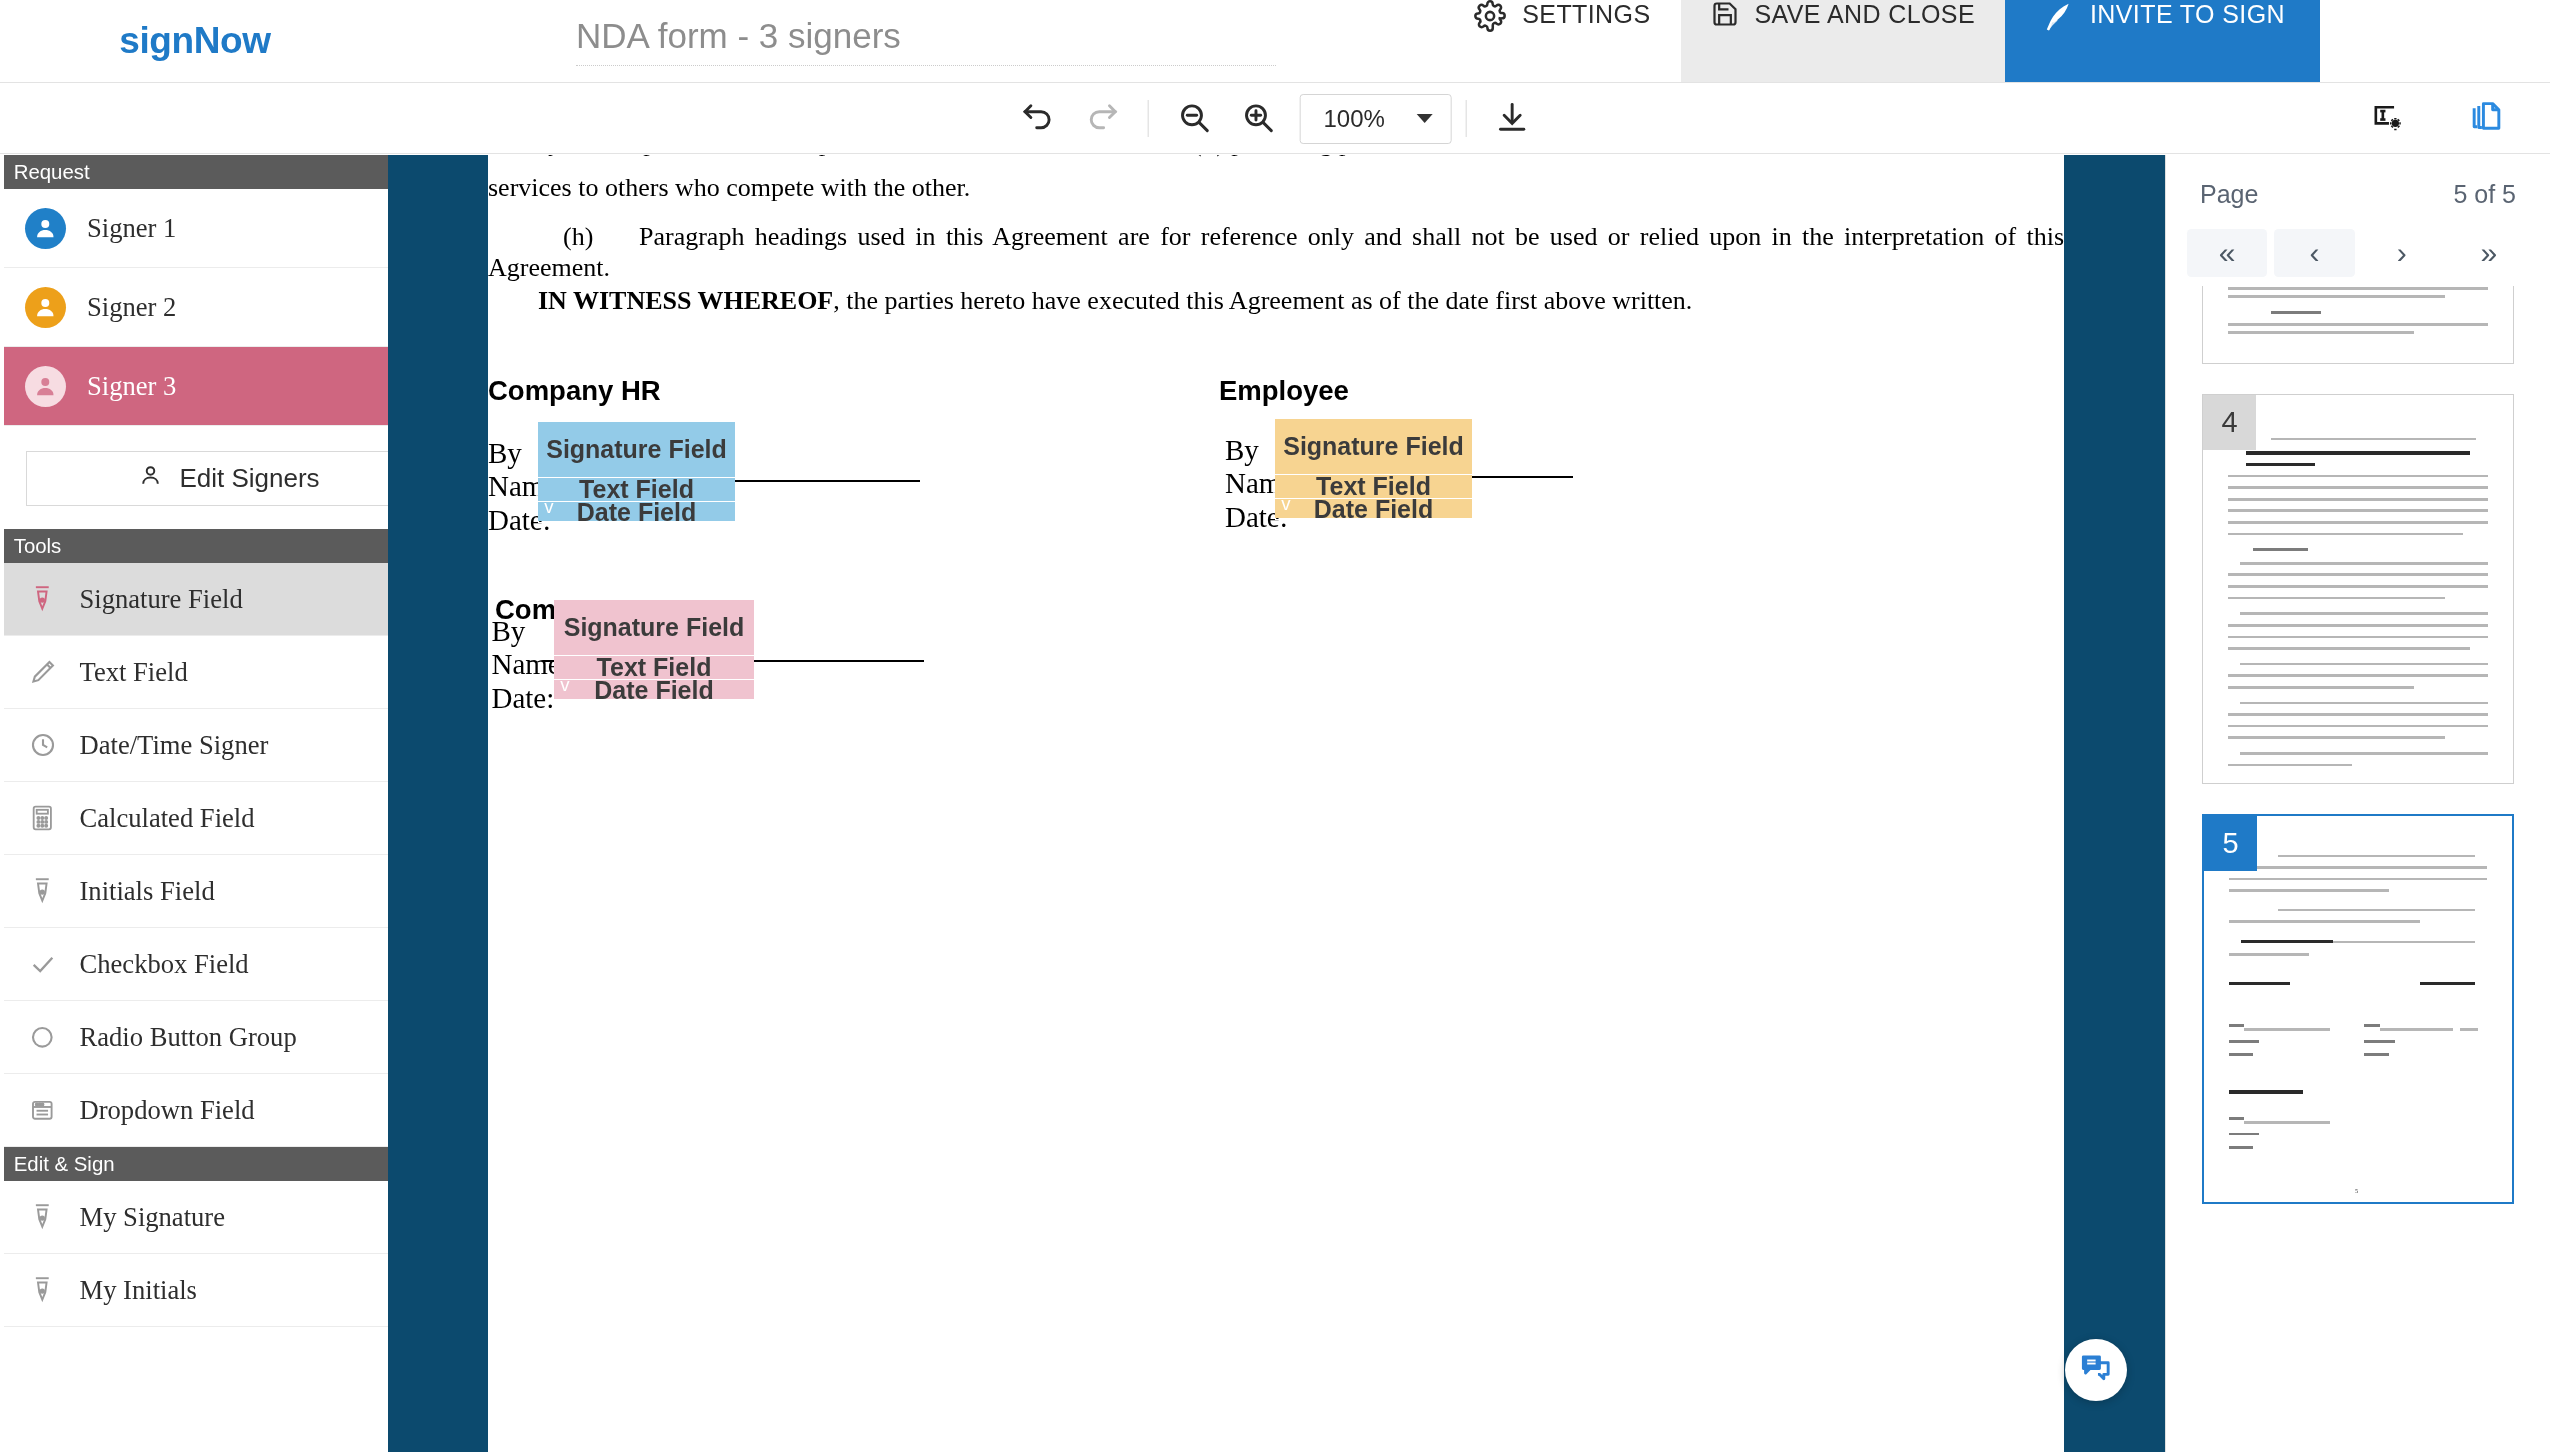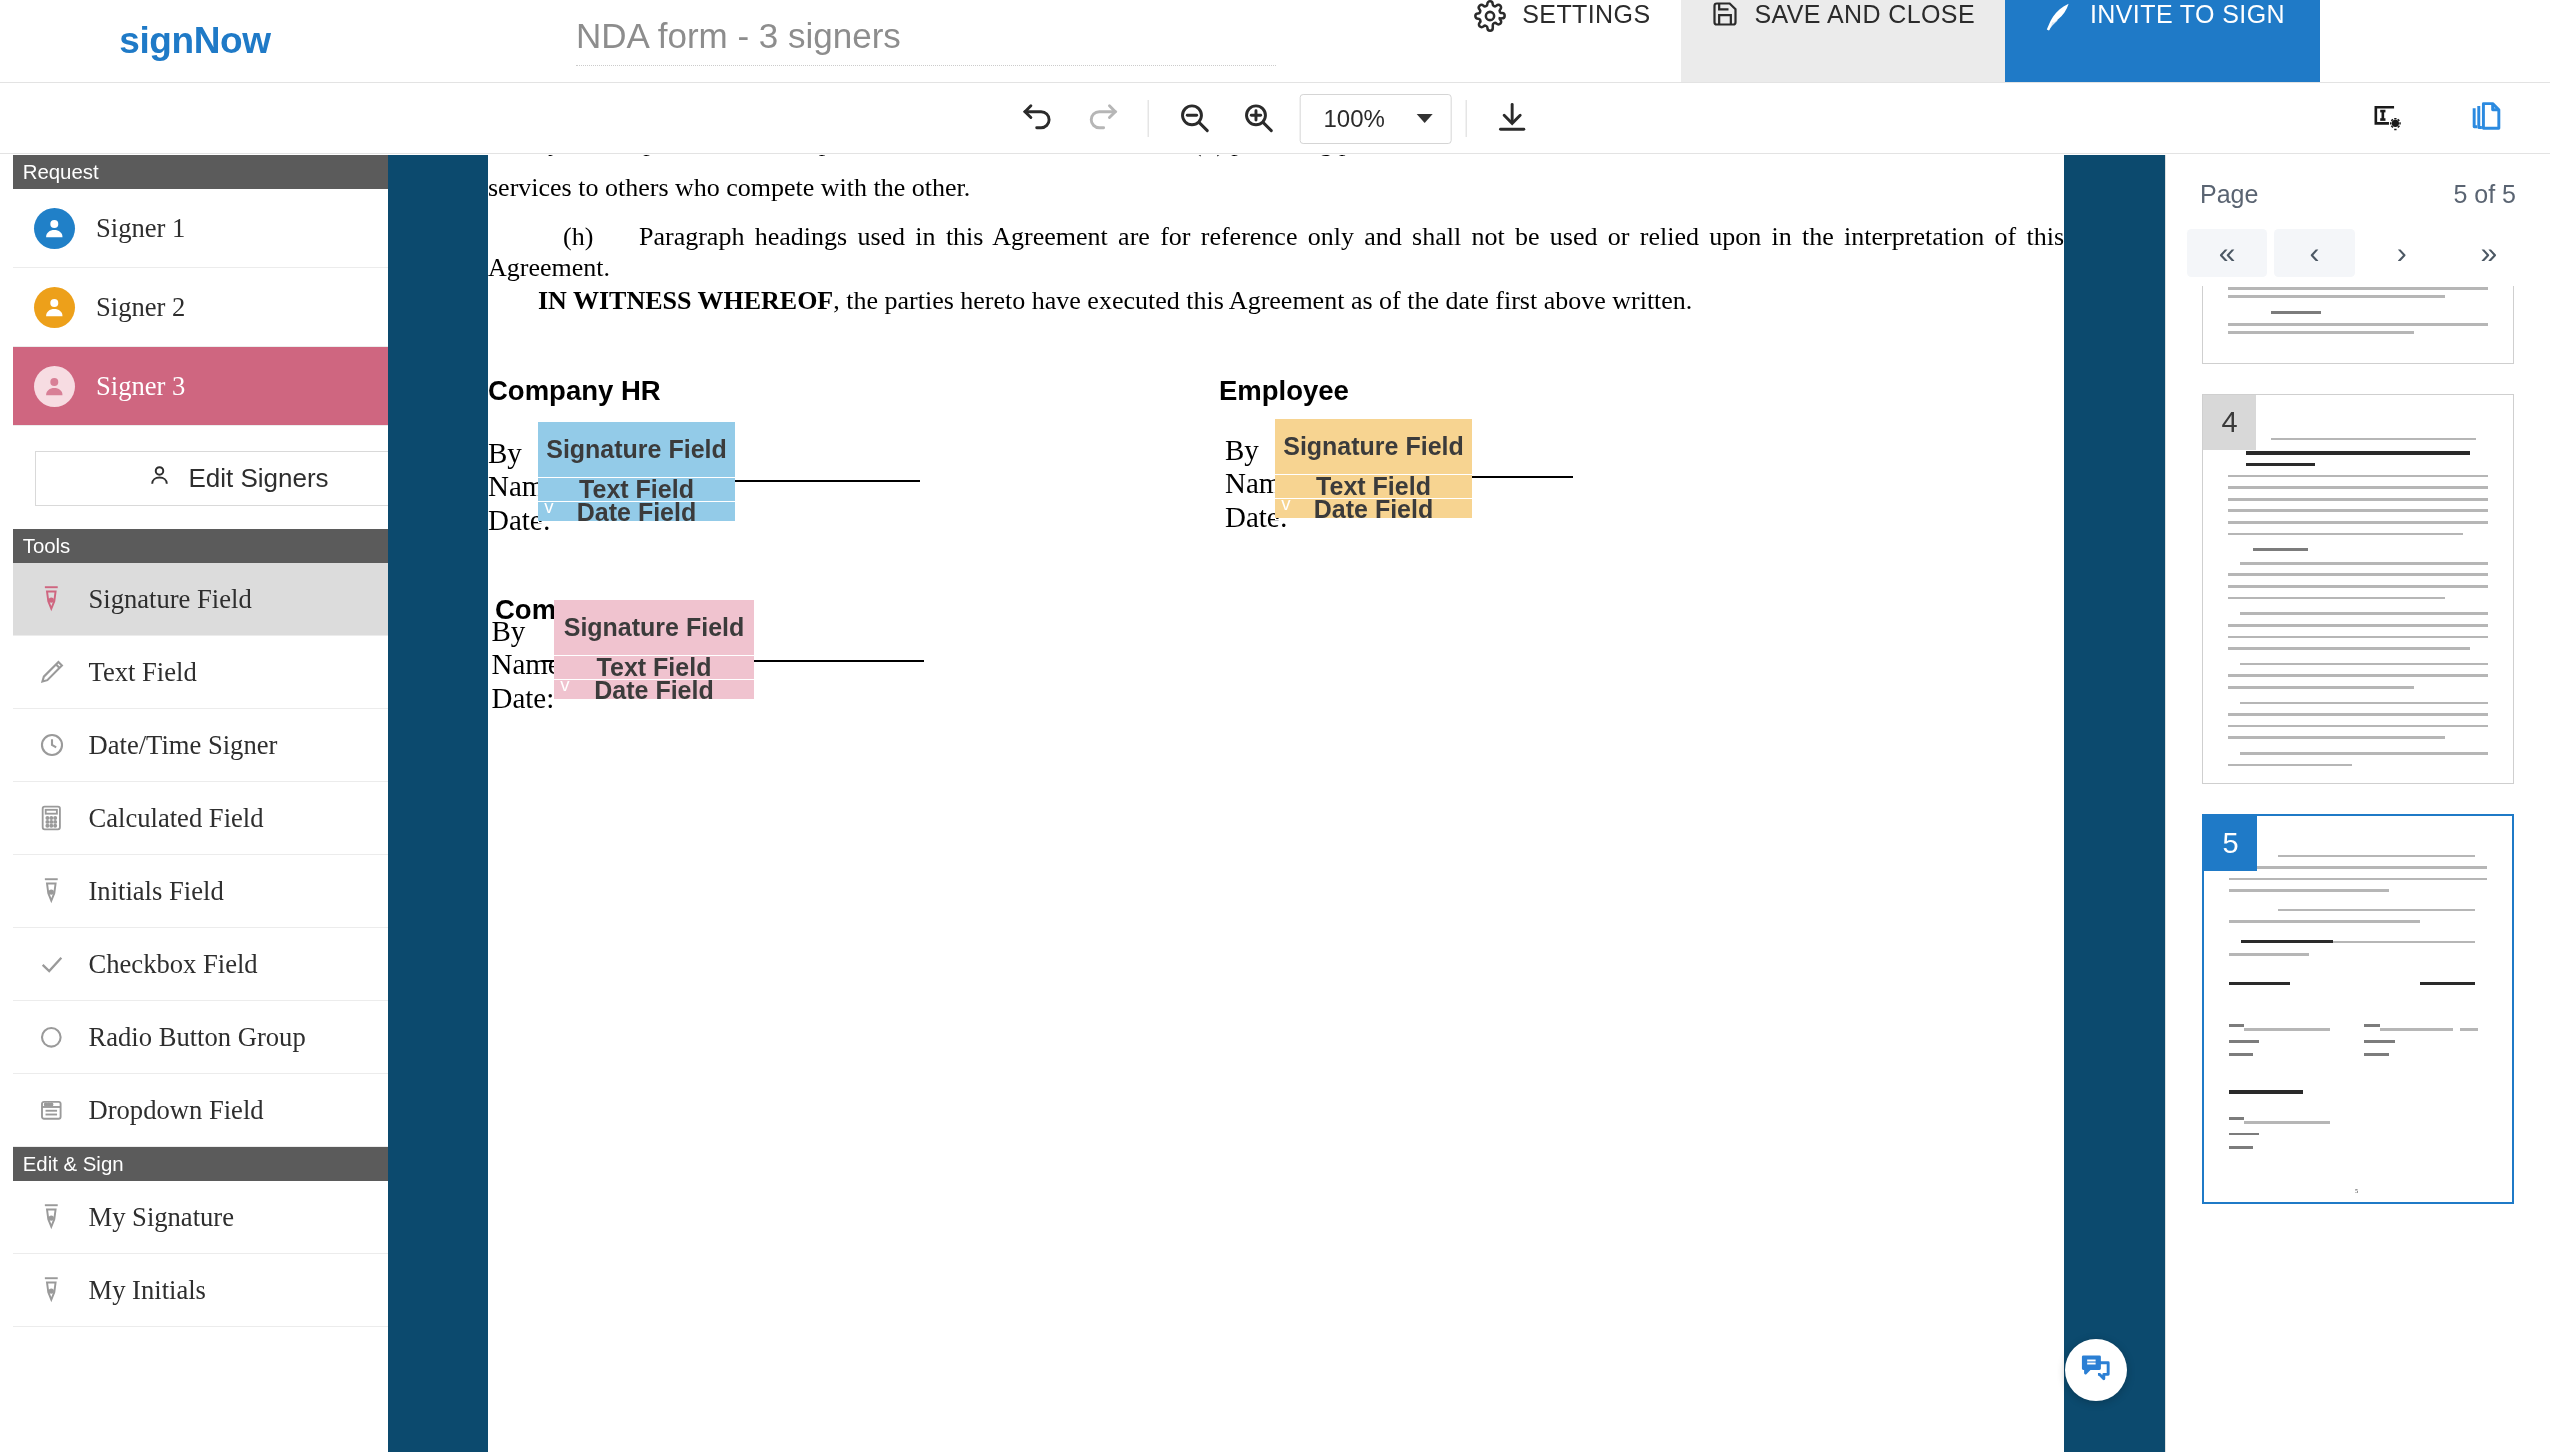--- a/index.html
+++ b/index.html
@@ -64,21 +64,21 @@
   }
   .caret { width: 0; height: 0; border-left: 8px solid transparent;
            border-right: 8px solid transparent; border-top: 9.7px solid #333; }
   .tb-right {
     position: absolute; right: 32px; top: 0; height: 71px;
     display: flex; align-items: center; gap: 35px;
   }
 
   
   .sidebar {
-    position: absolute; left: 13px; top: 155px; width: 451px; bottom: 0;
+    position: absolute; left: 4px; top: 155px; width: 451px; bottom: 0;
     background: #ffffff; border-right: 0.9px solid #dcdcdc; overflow: hidden;
   }
   .sb-section {
     height: 34px; background: #5b5b5b; color: #ffffff;
     font-size: 20.4px; display: flex; align-items: center; padding-left: 9.7px;
   }
   .sb-row {
     height: 73px; display: flex; align-items: center; padding-left: 21px;
     border-bottom: 0.9px solid #ececec; font-size: 26.6px; color: #2e2e2e;
     cursor: pointer; position: relative; background: #ffffff; font-family: Liberation Serif, serif;

